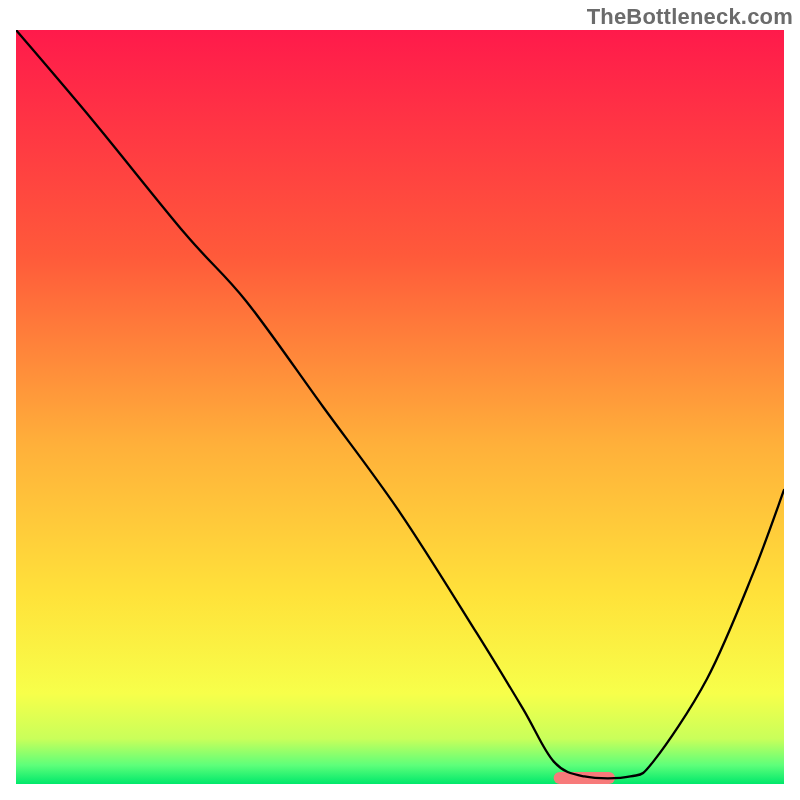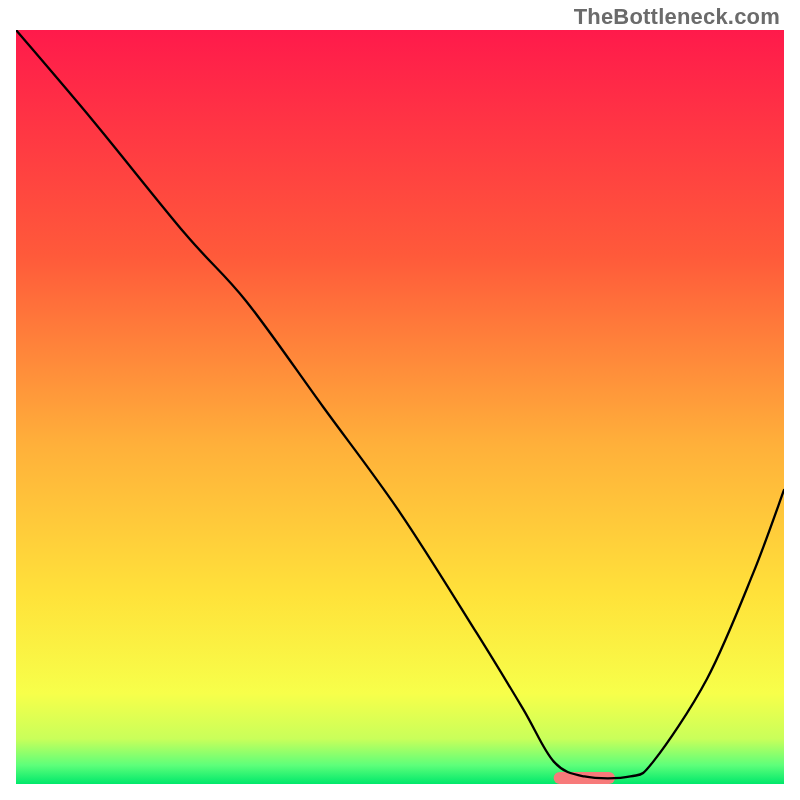--- a/index.html
+++ b/index.html
@@ -12,21 +12,21 @@
     font-family: Arial, Helvetica, sans-serif;
   }
   .chart-wrap {
     position: relative;
     width: 800px;
     height: 800px;
   }
   .watermark {
     position: absolute;
     top: 4px;
-    right: 20px;
+    right: 7px;
     font-size: 22px;
     font-weight: 600;
     color: #6b6b6b;
     letter-spacing: 0.2px;
     user-select: none;
   }
   .plot-frame {
     position: absolute;
     left: 16px;
     right: 16px;

